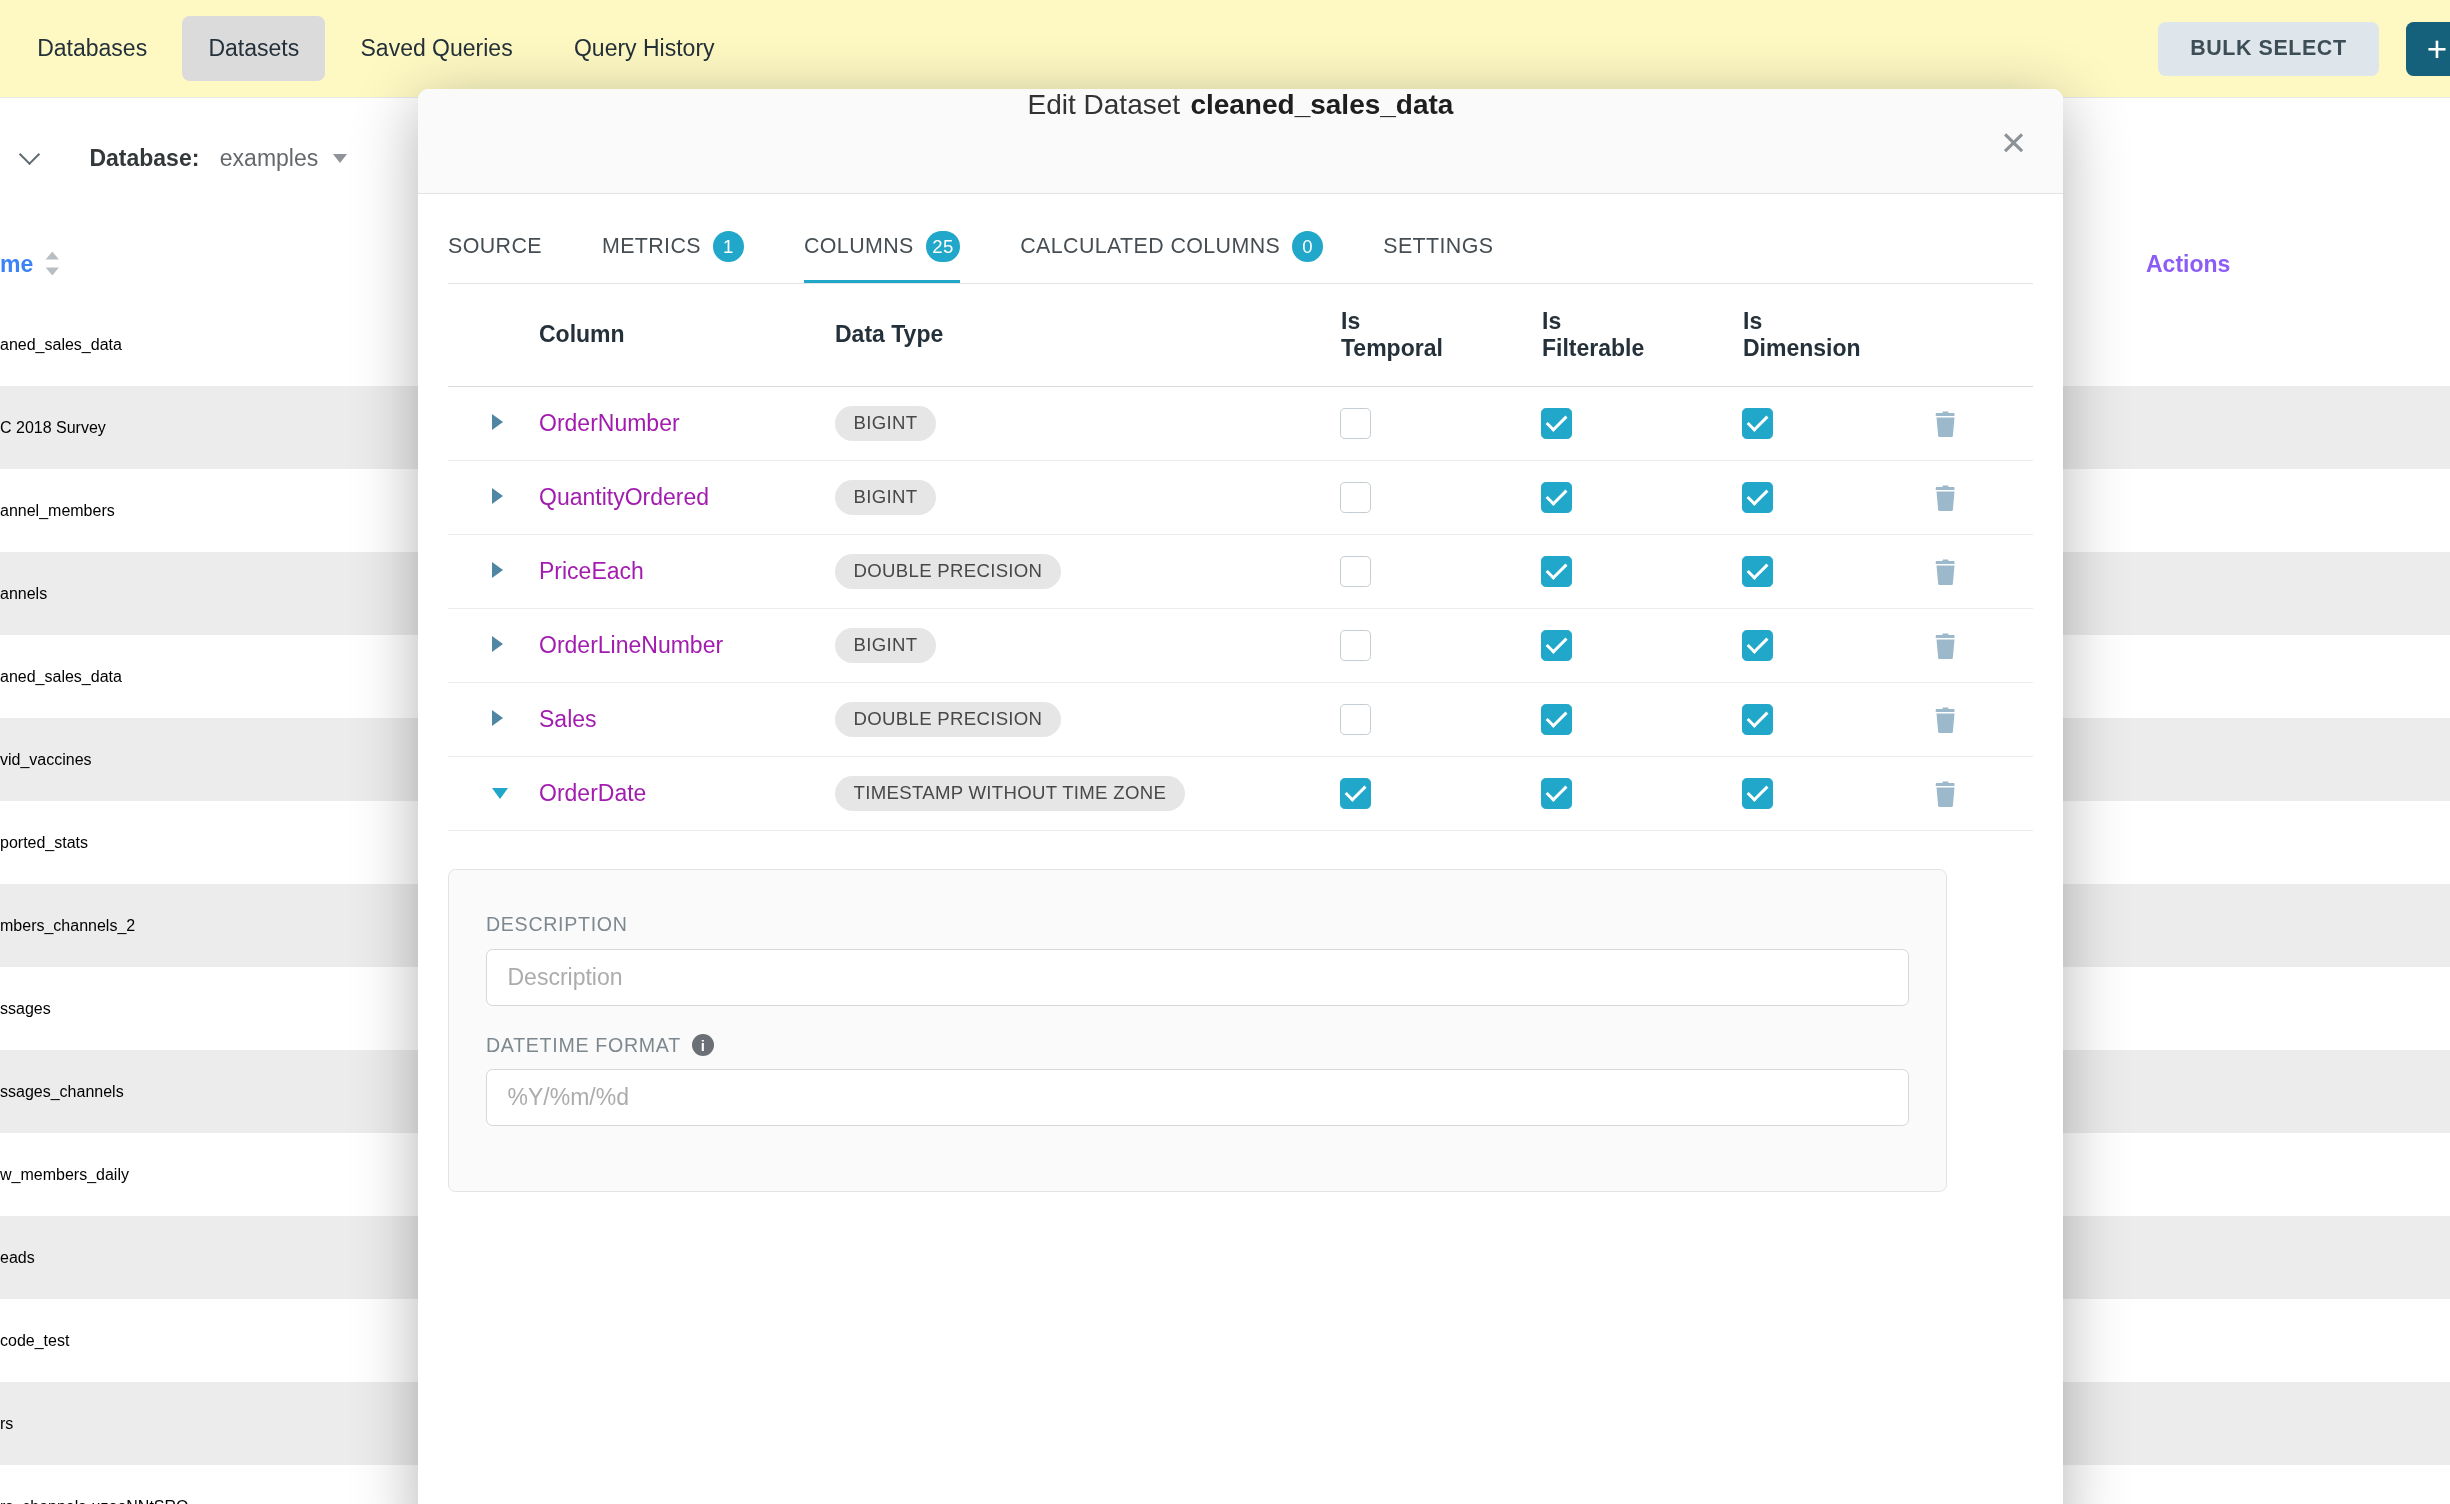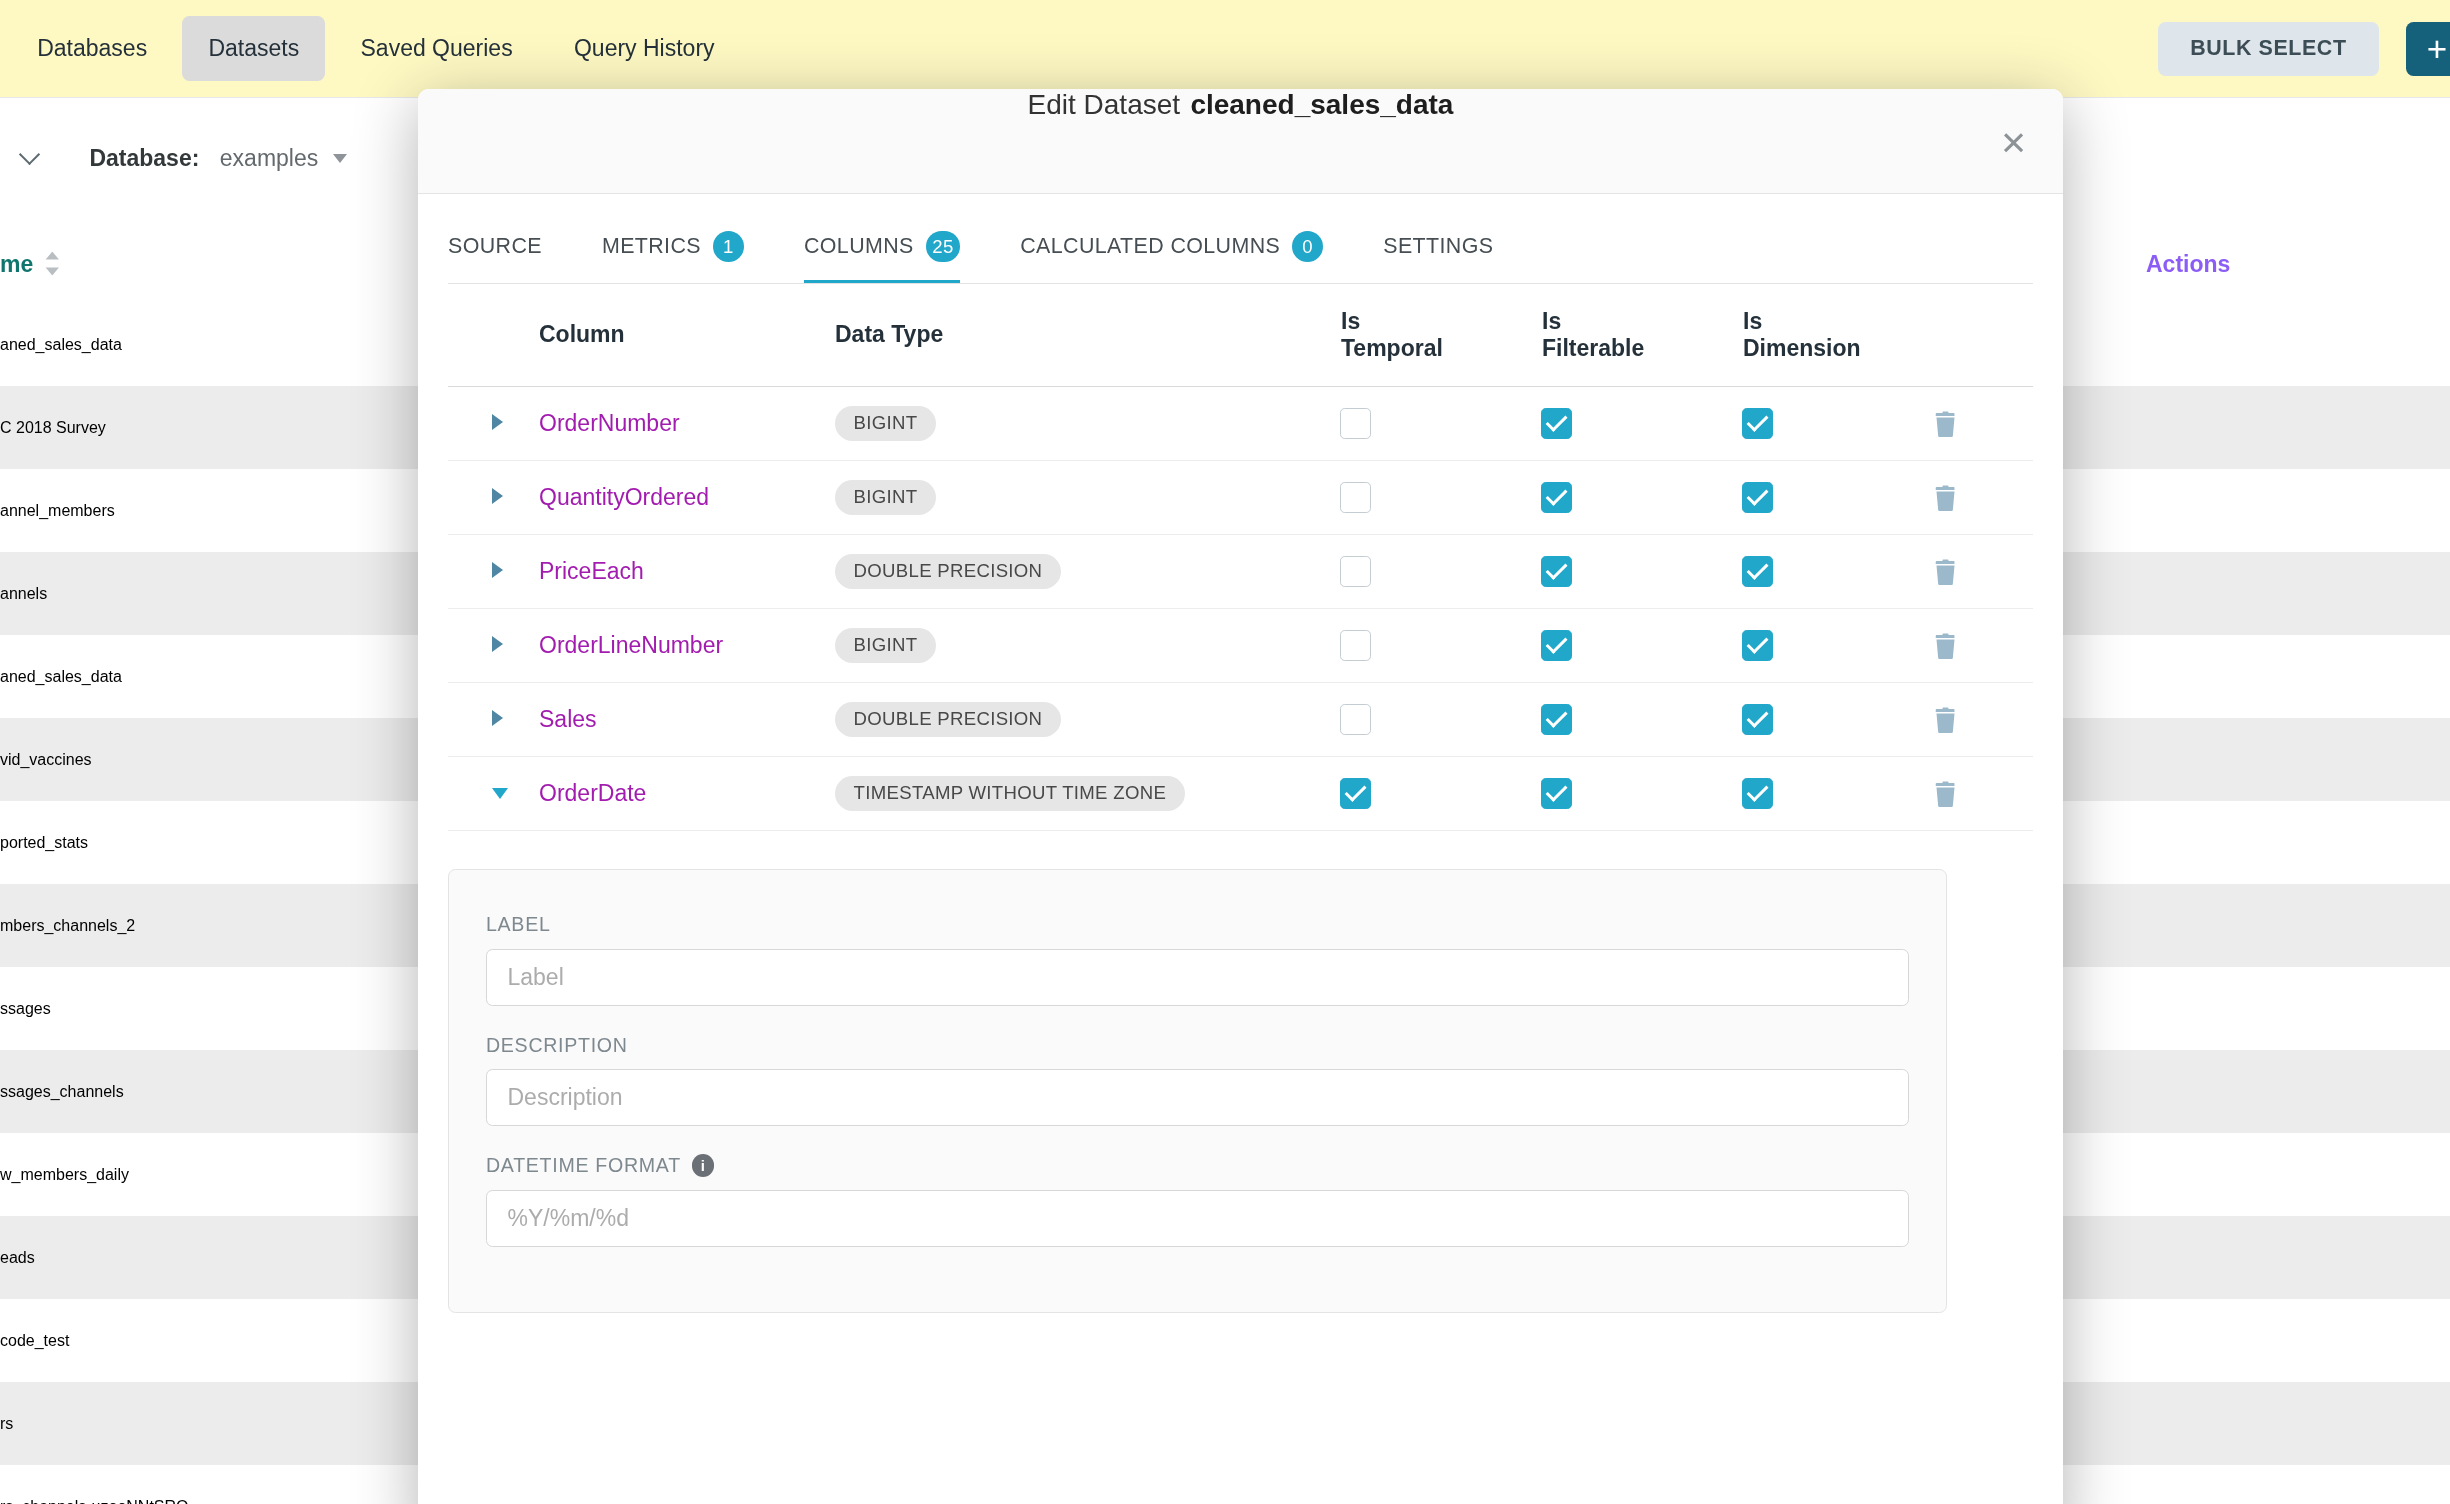--- a/index.html
+++ b/index.html
@@ -26,21 +26,21 @@
                transform:rotate(45deg); margin-left:22.4px; margin-top:-7.5px; cursor:pointer; }
   .flabel { margin-left:52px; font-weight:700; font-size:23px; color:#33383B; }
   .fvalue { margin-left:20.5px; font-size:23px; color:#63696D; }
   .caret-down-sm { width:0; height:0; border-left:7.5px solid transparent; border-right:7.5px solid transparent;
                    border-top:9.3px solid #8E9499; margin-left:15px; cursor:pointer; }
 
   
   .lt-header { position:absolute; top:224px; left:0; right:0; height:79px; z-index:1; }
   .lt-name-wrap { position:absolute; left:0; top:50%; transform:translateY(-50%);
                   display:flex; align-items:center; gap:9.3px; }
-  .lt-name-wrap .hdr { font-weight:700; font-size:23px; color:#0f766e; }
+  .lt-name-wrap .hdr { font-weight:700; font-size:23px; color:#3b82f6; }
   .lt-actions { position:absolute; left:2146px; top:50%; transform:translateY(-50%);
                 font-weight:700; font-size:23px; color:#8b5cf6; }
   .lt-rows { position:absolute; top:303px; left:0; right:0; z-index:0; }
   .lt-row { height:83px; display:flex; align-items:center; }
   .lt-row:nth-child(even) { background:#ECECEC; }
   .lt-row a { font-size:16px; color:#000000; text-decoration:none; cursor:pointer; }
 
   
   .modal { position:absolute; left:418px; top:89px; width:1645px; height:1454px; background:#fff;
            border-radius:11.2px; box-shadow:0 13px 65px rgba(0,0,0,0.30); z-index:5; overflow:hidden; }
@@ -337,24 +337,20 @@
           </span>
         <span class="trash-cell">
             <svg width="25" height="27" viewBox="0 0 16 18">
               <path fill="#9BB9CB" d="M2 5h12l-1.1 12.2c-.05.6-.55 1-1.15 1H4.25c-.6 0-1.1-.45-1.15-1L2 5zm4.5-4h3c.3 0 .5.2.5.5V2h3.5c.3 0 .5.2.5.5V4H1.5V2.5c0-.3.2-.5.5-.5H6v-.5c0-.3.2-.5.5-.5z"></path>
             </svg>
           </span>
       </div>
 
       <div class="editor-panel">
         <div class="field">
-          <span class="field-label">LABEL</span>
-          <input class="field-input" type="text" placeholder="Label" style="">
-        </div>
-        <div class="field">
           <span class="field-label">DESCRIPTION</span>
           <input class="field-input" type="text" placeholder="Description" style="">
         </div>
         <div class="field">
           <span class="field-label">
             <span>DATETIME FORMAT</span>
             <span class="info-icon">i</span>
           </span>
           <input class="field-input" type="text" placeholder="%Y/%m/%d" style="">
         </div>

